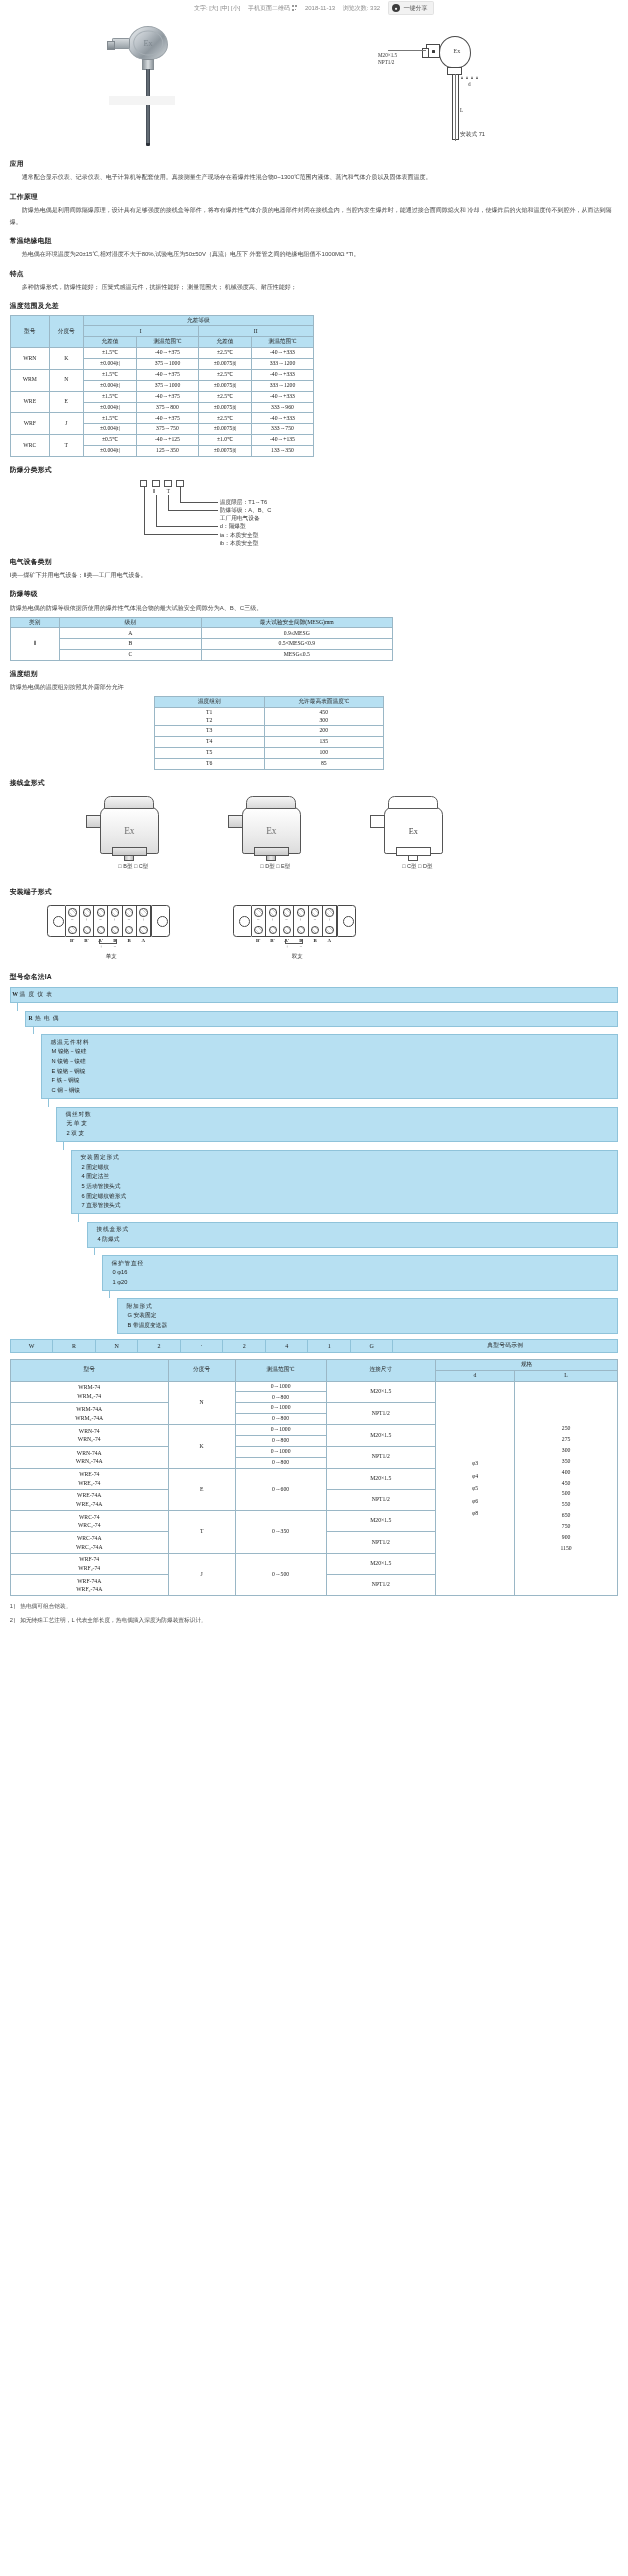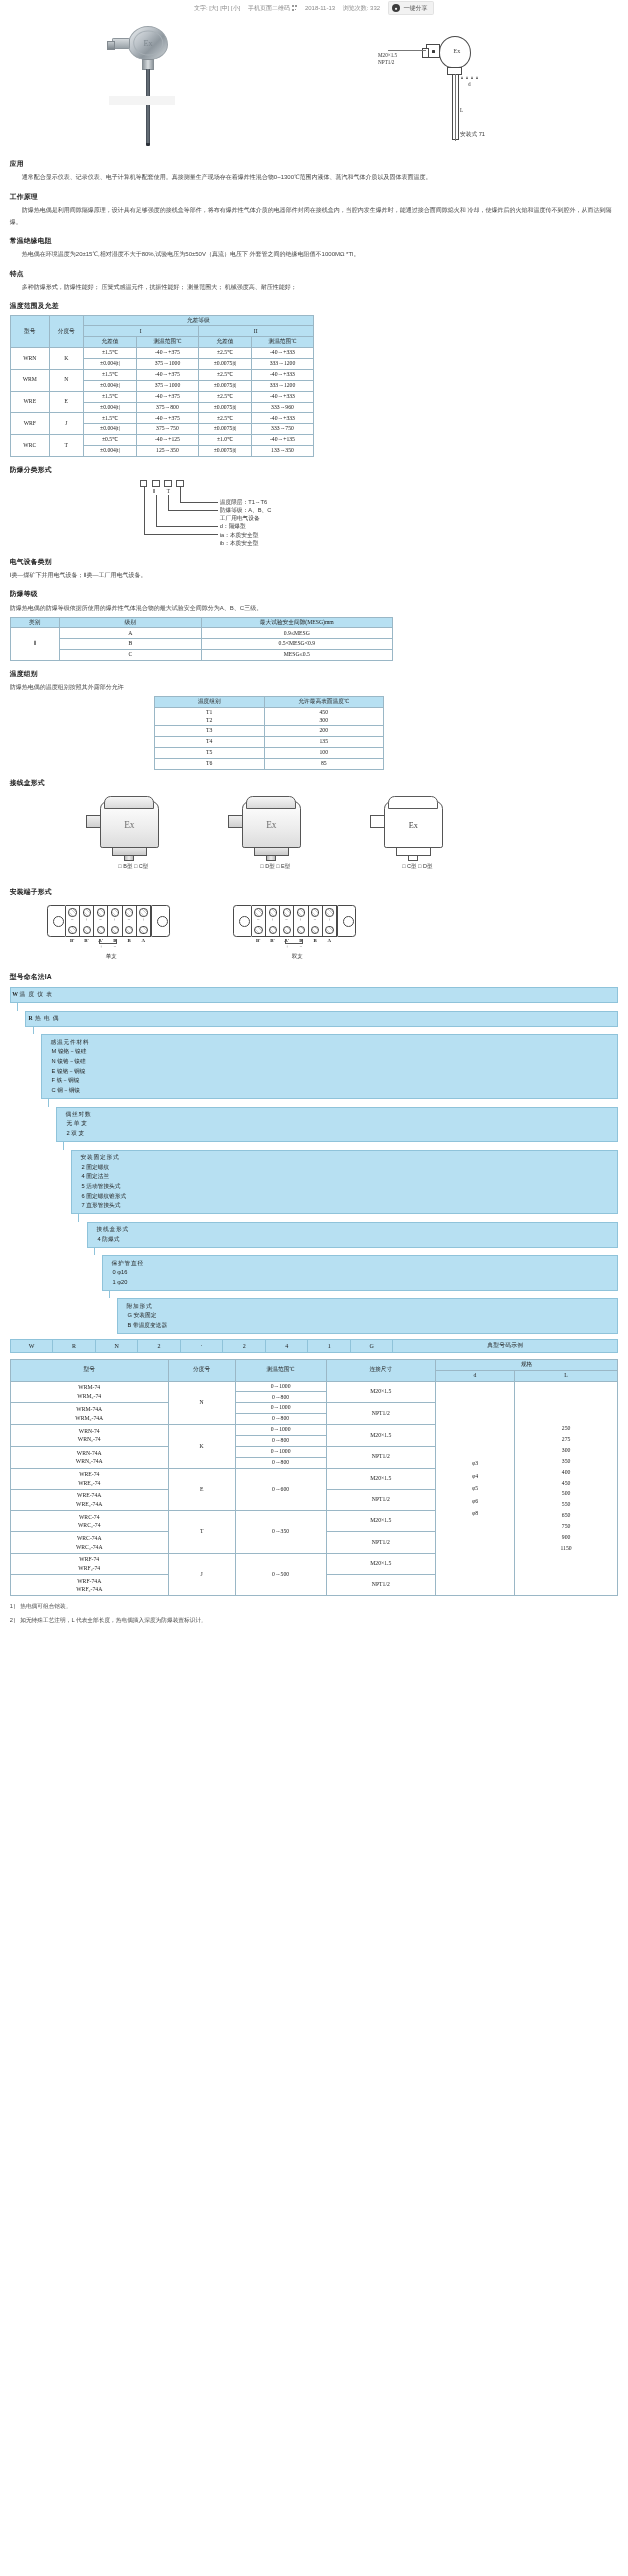--- a/index.html
+++ b/index.html
@@ -174,21 +174,21 @@
 
   table.tclass { width: 230px; margin: 2.2px 0 2.2px 144px; }
   table.tclass td { height: 7.7px; }
 
   
   .jbox { position: relative; height: 88px; margin: 3.3px 0 1.1px 0; }
   .jb-fig { position: absolute; width: 115px; height: 70px; }
   .jb-cap { position: absolute; top: 72px; width: 115px; text-align: center;
     font-size: 5.5px; color: #333; }
   .jb-shell {
-    position: absolute; left: 24px; top: 10px; width: 59px; height: 47px;
+    position: absolute; left: 24px; top: 16px; width: 59px; height: 47px;
     border: 0.5px solid #555; border-radius: 7.7px 7.7px 2.2px 2.2px; background: #fafafa;
     background-image: linear-gradient(180deg,#ffffff 0%,#ececec 60%,#dcdcdc 100%);
   }
   .jb-lid { position: absolute; left: 28.5px; top: 5.5px; width: 50px; height: 13px;
     border: 0.5px solid #5a5a5a; border-radius: 6.6px 6.6px 0 0;
     background: linear-gradient(180deg,#f6f6f6,#d9d9d9); }
   .jb-port { position: absolute; left: 9.8px; top: 24px; width: 15.3px; height: 13px;
     border: 0.5px solid #555; background: linear-gradient(180deg,#efefef,#cfcfcf); }
   .jb-base { position: absolute; left: 36px; top: 56px; width: 35px; height: 8.8px;
     border: 0.5px solid #555; background: linear-gradient(180deg,#e8e8e8,#c9c9c9); }

